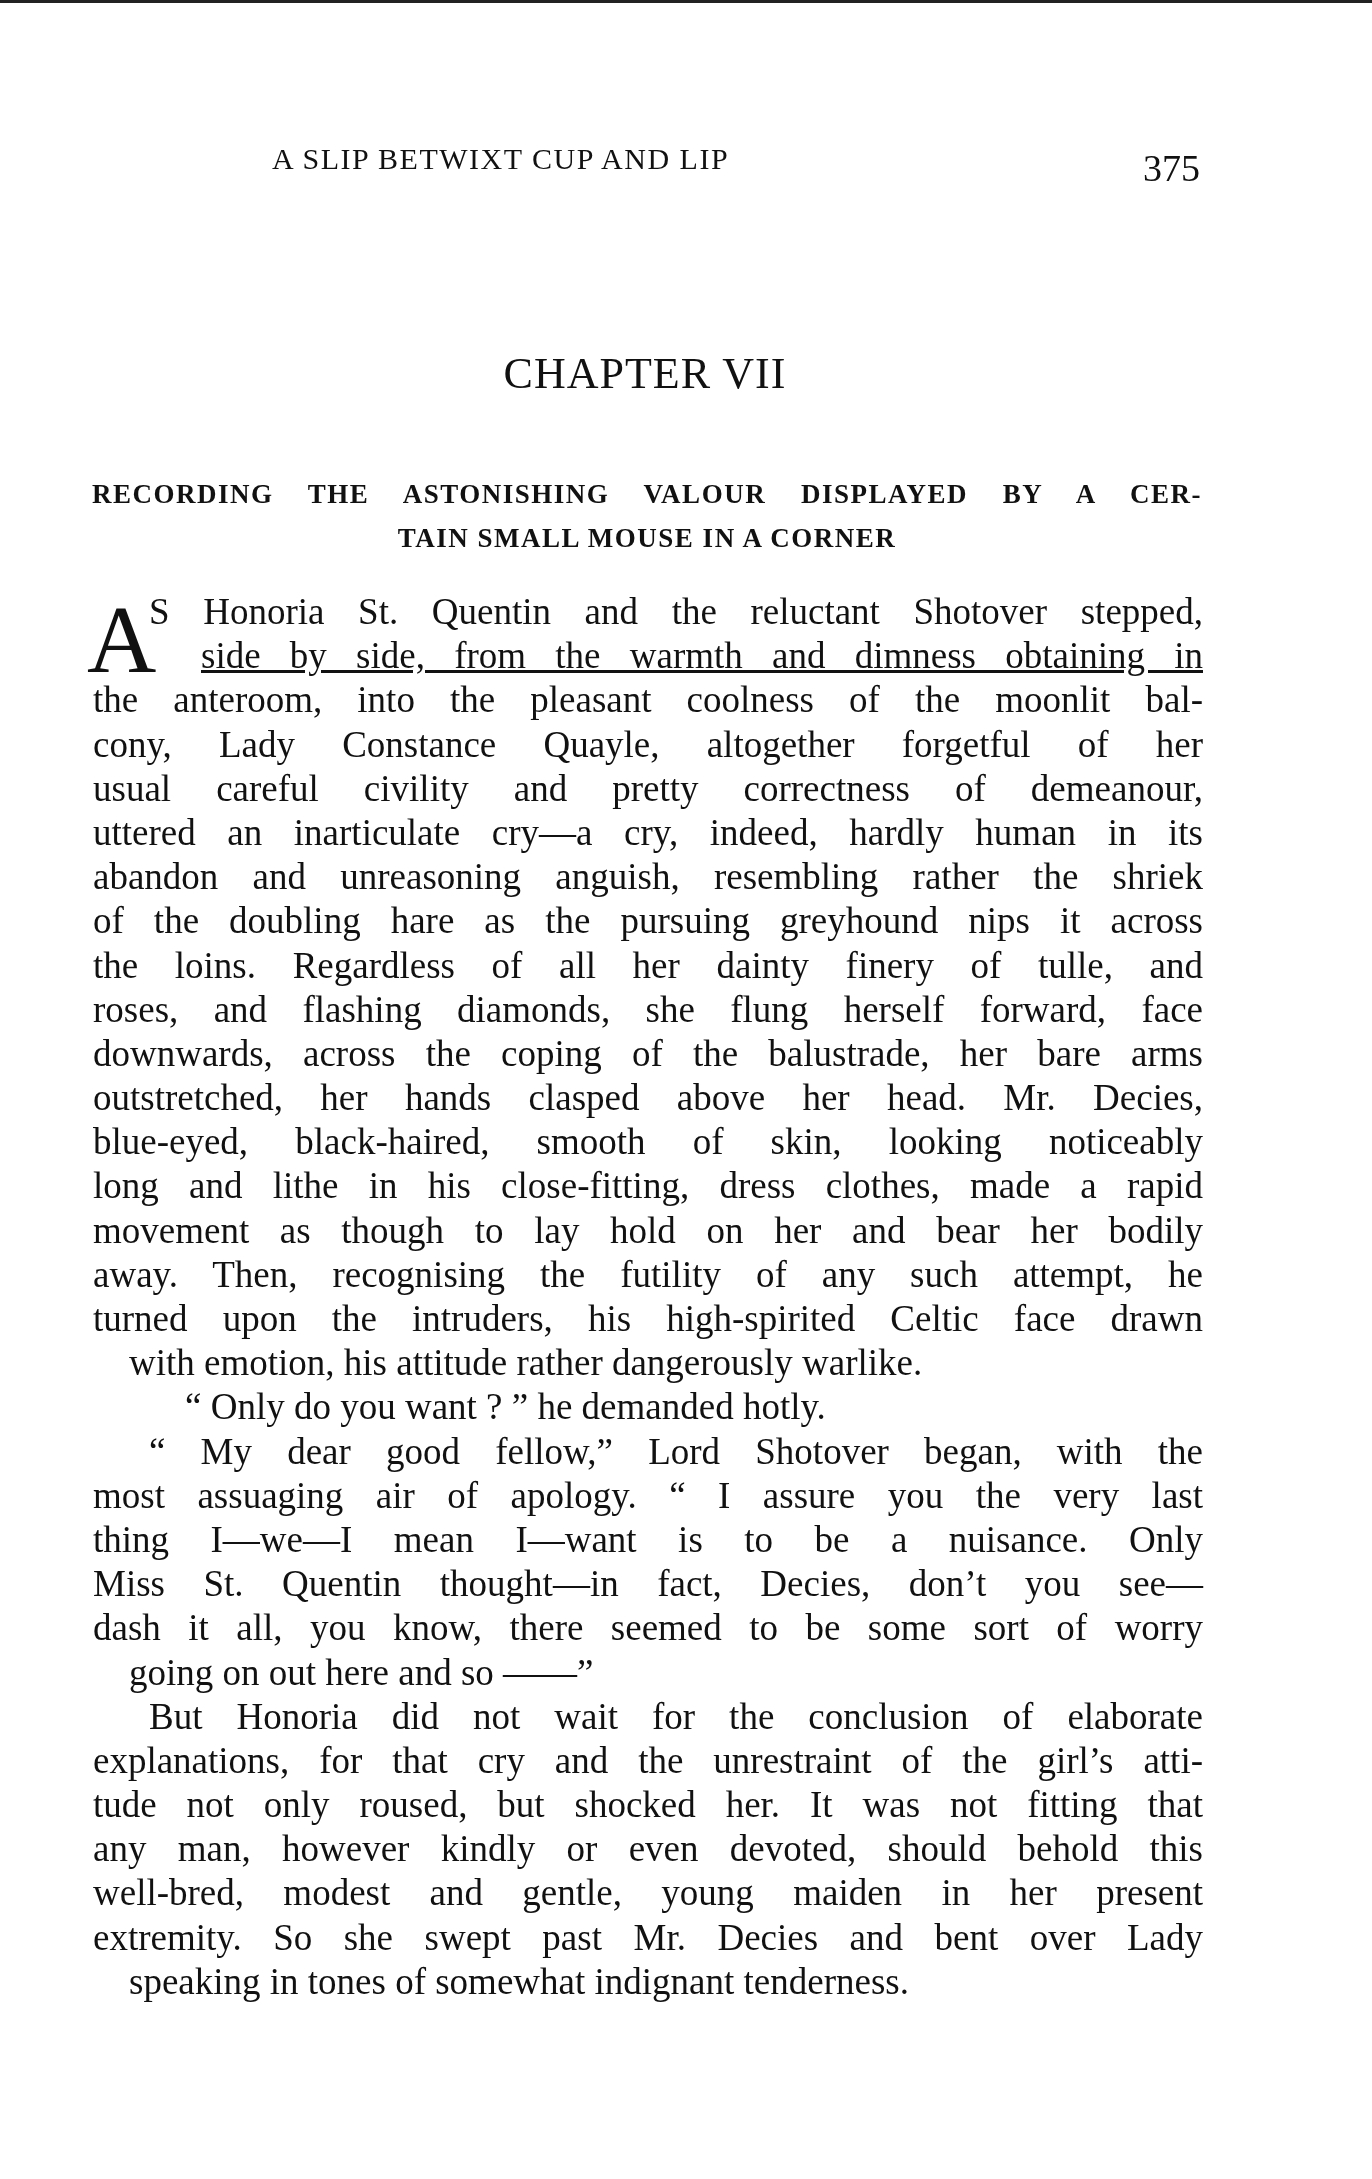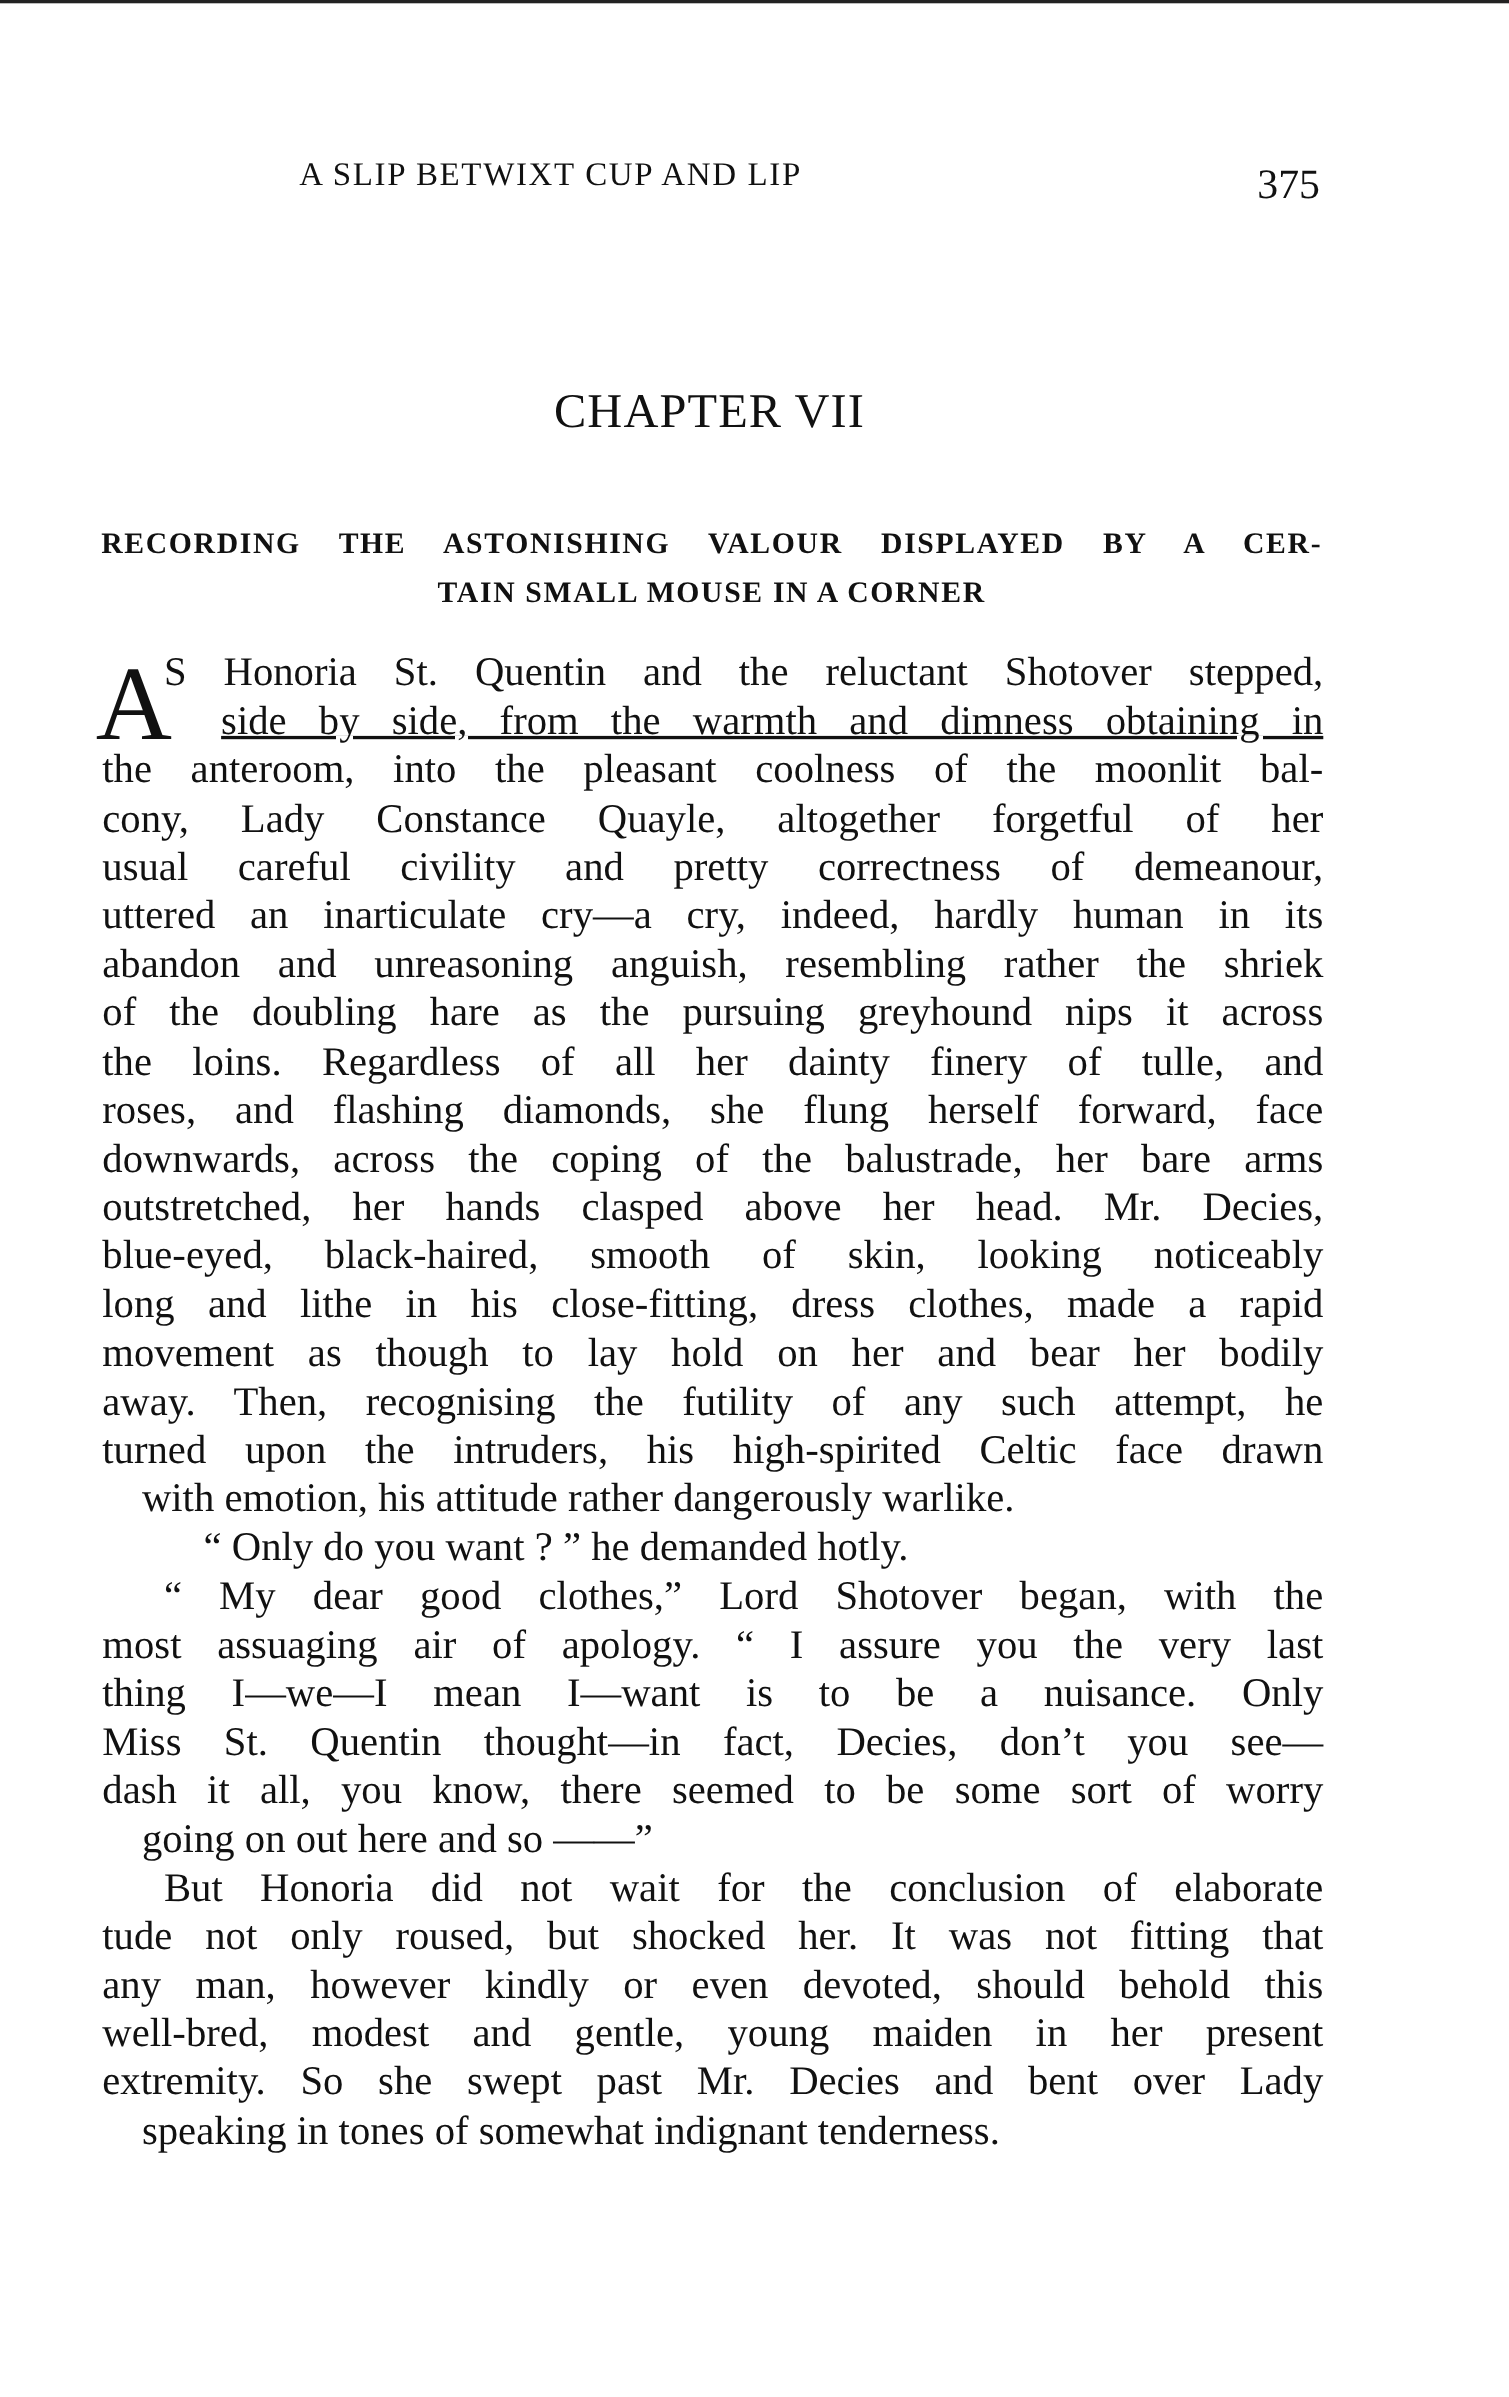--- a/index.html
+++ b/index.html
@@ -59,28 +59,29 @@
     <span class="line">long and lithe in his close-fitting, dress clothes, made a rapid</span>
     <span class="line">movement as though to lay hold on her and bear her bodily</span>
     <span class="line">away.  Then, recognising the futility of any such attempt, he</span>
     <span class="line">turned upon the intruders, his high-spirited Celtic face drawn</span>
     <span class="line last">with emotion, his attitude rather dangerously warlike.</span>
   </div>
   <div>
     <span class="line last indent">“ Only do you want ? ” he demanded hotly.</span>
   </div>
   <div>
-    <span class="line indent">“ My dear good clothes,” Lord Shotover began, with the</span>
+    <span class="line indent">“ My dear good fellow,” Lord Shotover began, with the</span>
     <span class="line">most assuaging air of apology.  “ I assure you the very last</span>
     <span class="line">thing I—we—I mean I—want is to be a nuisance.  Only</span>
     <span class="line">Miss St. Quentin thought—in fact, Decies, don’t you see—</span>
     <span class="line">dash it all, you know, there seemed to be some sort of worry</span>
     <span class="line last">going on out here and so ——”</span>
   </div>
   <div>
     <span class="line indent">But Honoria did not wait for the conclusion of elaborate</span>
+    <span class="line">explanations, for that cry and the unrestraint of the girl’s atti-</span>
     <span class="line">tude not only roused, but shocked her.  It was not fitting that</span>
     <span class="line">any man, however kindly or even devoted, should behold this</span>
     <span class="line">well-bred, modest and gentle, young maiden in her present</span>
     <span class="line">extremity.  So she swept past Mr. Decies and bent over Lady</span>
     <span class="line last">speaking in tones of somewhat indignant tenderness.</span>
   </div>
 </div>
 
 </body></html>

